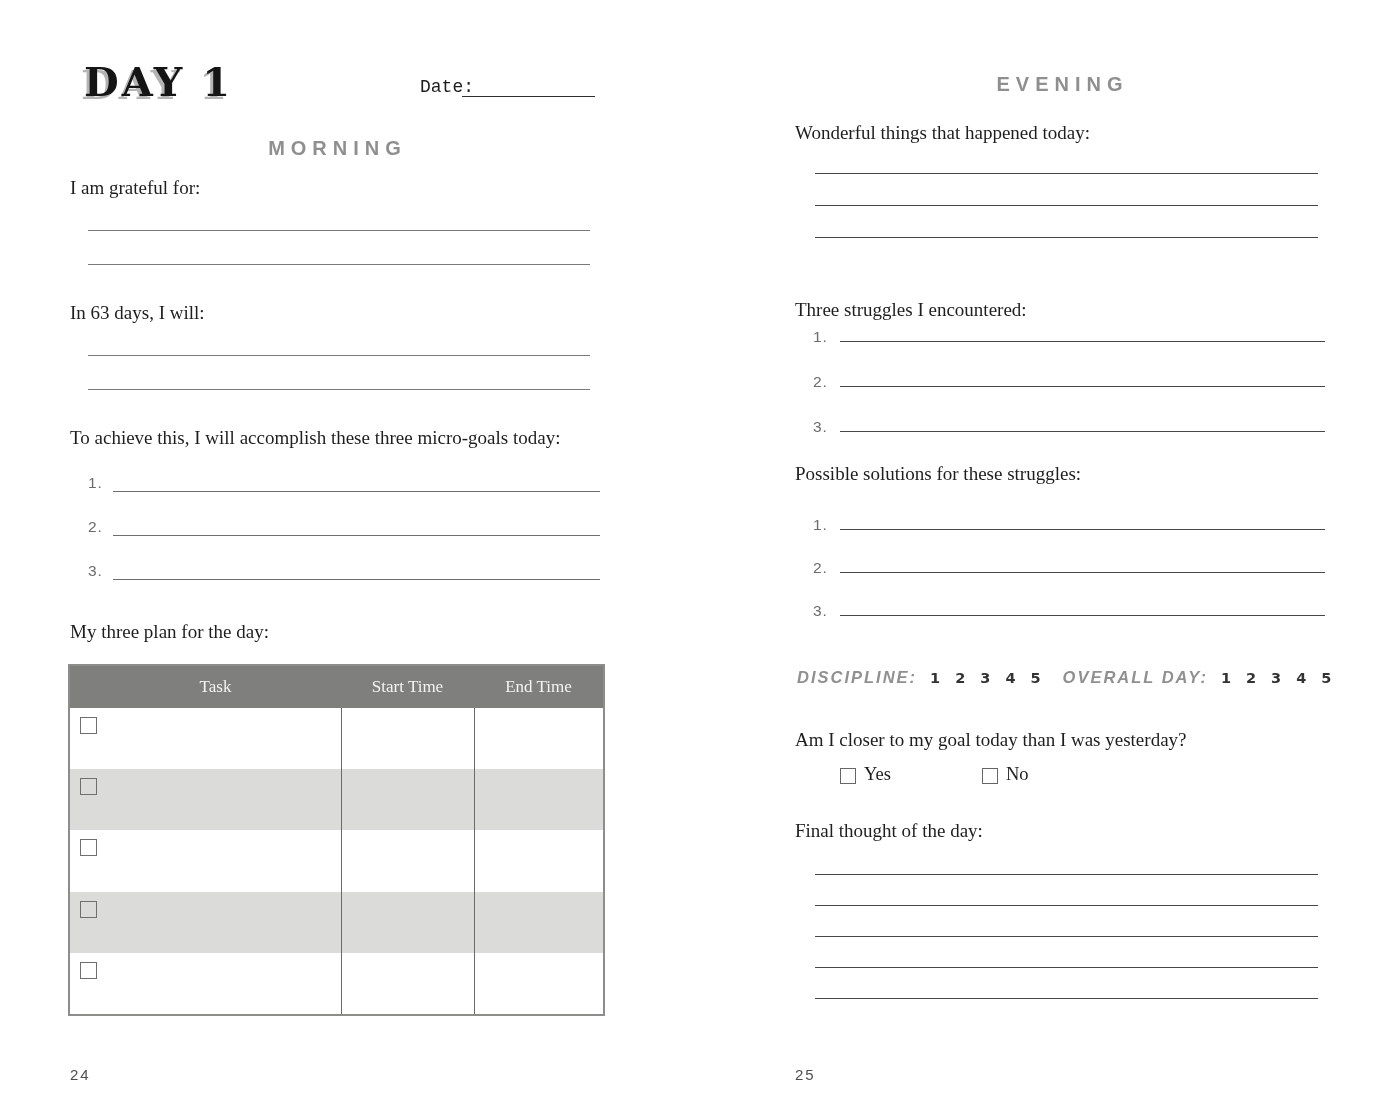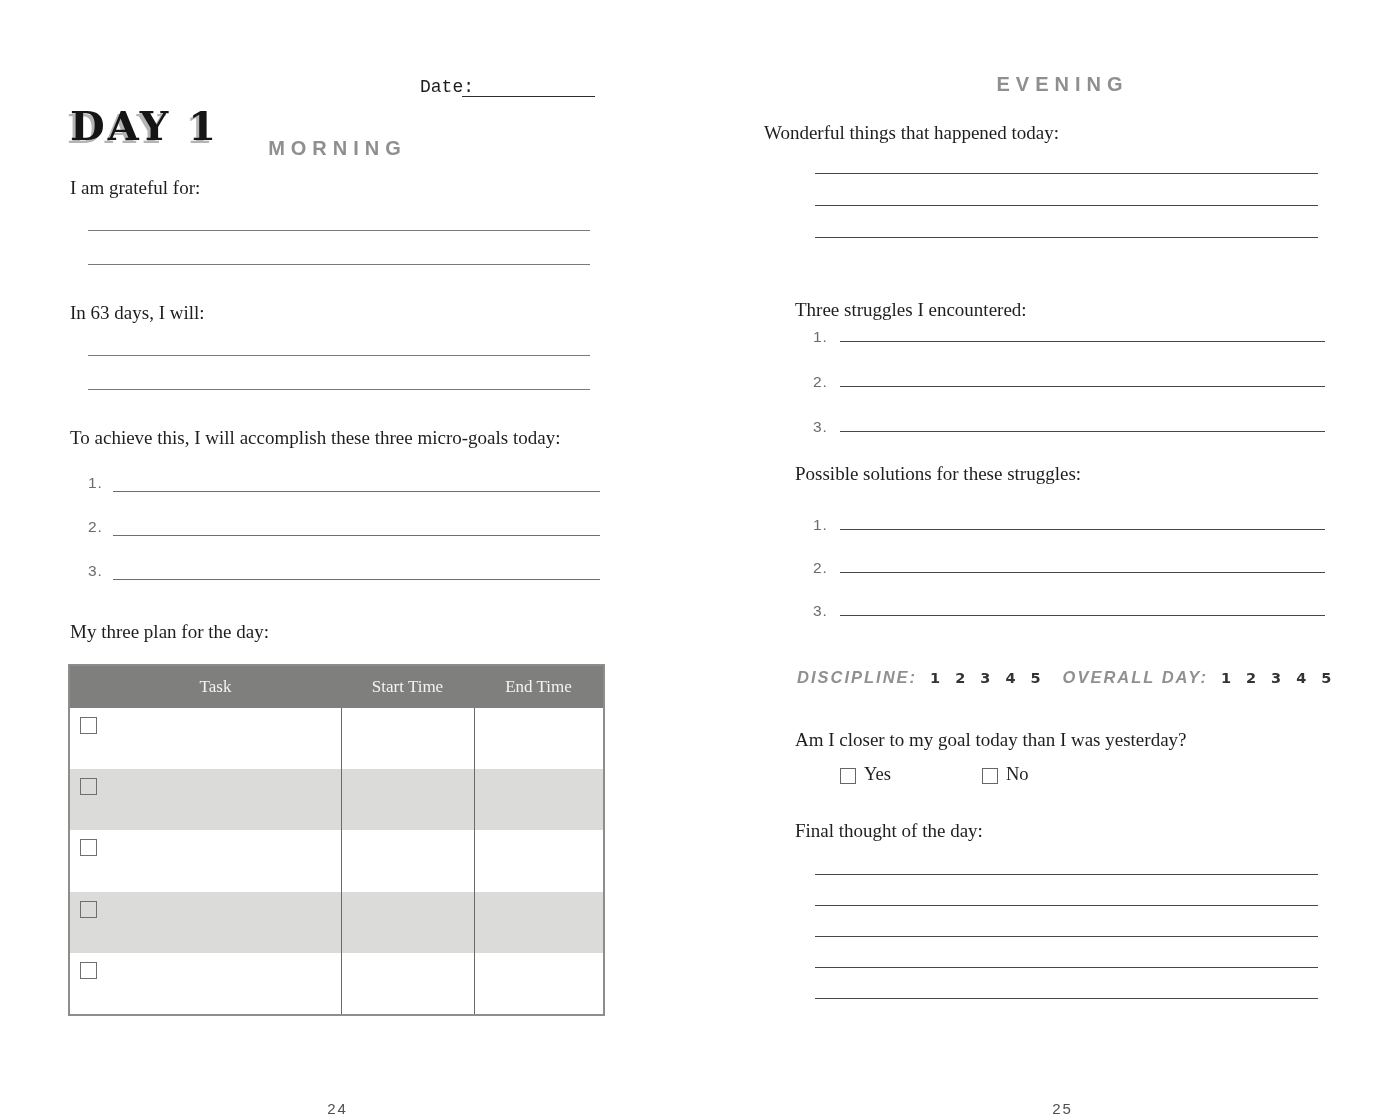--- a/index.html
+++ b/index.html
@@ -47,30 +47,30 @@
           font-size:16.5px;letter-spacing:2px;color:#909090;}
   .rnum{font-family:"DejaVu Sans",sans-serif;font-weight:700;font-size:14.5px;color:#333;}
   .rgroup{display:flex;align-items:center;gap:15px;margin-left:13px;}
   .rlabel.second{margin-left:22px;}
 
   
   .ynbox{width:14px;height:14px;border:1.5px solid #666;display:inline-block;}
   .ynlabel{font-size:18.5px;color:#1e1e1e;}
 
   .page-number{font-family:"Liberation Sans",sans-serif;font-size:15px;letter-spacing:2px;
-               color:#4f4f4f;text-align:center;width:535px;margin-top:34px;}
+               color:#4f4f4f;width:535px;}
 </style>
 </head>
 <body>
 
 <div class="sheet">
 
   <div>
 
-    <div class="abs day-title" style="left:70px;top:62px;margin-top:44px;">DAY 1</div>
+    <div class="abs day-title" style="left:84px;top:62px;">DAY 1</div>
 
     <span class="abs date-label" style="left:420px;top:77px;font-family:Liberation Mono, monospace;">Date:</span>
     <div class="abs date-line" style="left:462px;top:96px;width:133px;"></div>
 
     <div class="abs section-heading" style="left:70px;top:137px;">MORNING</div>
 
     <div class="abs prompt" style="left:70px;top:177px;">I am grateful for:</div>
     <div class="abs wline" style="left:88px;top:230px;width:502px;"></div>
     <div class="abs wline" style="left:88px;top:264px;width:502px;"></div>
 
@@ -132,21 +132,21 @@
       </div>
     </div>
 
     <div class="abs page-number" style="left:70px;top:1066px;">24</div>
   </div>
 
   <div>
 
     <div class="abs section-heading" style="left:795px;top:73px;">EVENING</div>
 
-    <div class="abs prompt" style="left:764px;top:122px;">Wonderful things that happened today:</div>
+    <div class="abs prompt" style="left:795px;top:122px;">Wonderful things that happened today:</div>
     <div class="abs wline dark" style="left:815px;top:173px;width:503px;"></div>
     <div class="abs wline dark" style="left:815px;top:205px;width:503px;"></div>
     <div class="abs wline dark" style="left:815px;top:237px;width:503px;"></div>
 
     <div class="abs prompt" style="left:795px;top:288px;margin-top:11px;">Three struggles I encountered:</div>
     <span class="abs lnum" style="left:813px;top:328px;">1.</span>
     <div class="abs wline dark" style="left:840px;top:341px;width:485px;"></div>
     <span class="abs lnum" style="left:813px;top:373px;">2.</span>
     <div class="abs wline dark" style="left:840px;top:386px;width:485px;"></div>
     <span class="abs lnum" style="left:813px;top:418px;">3.</span>

